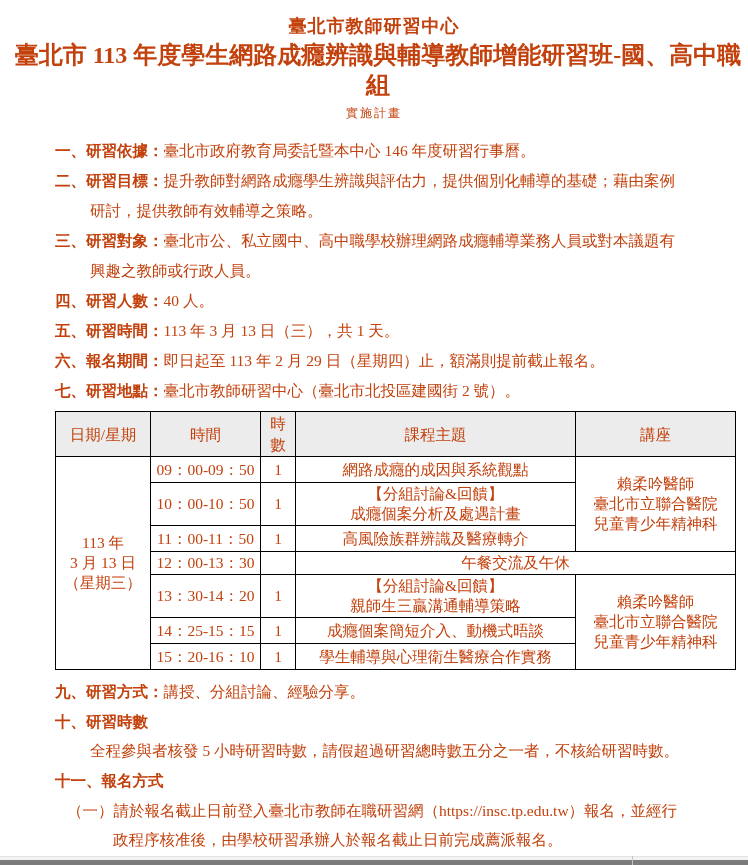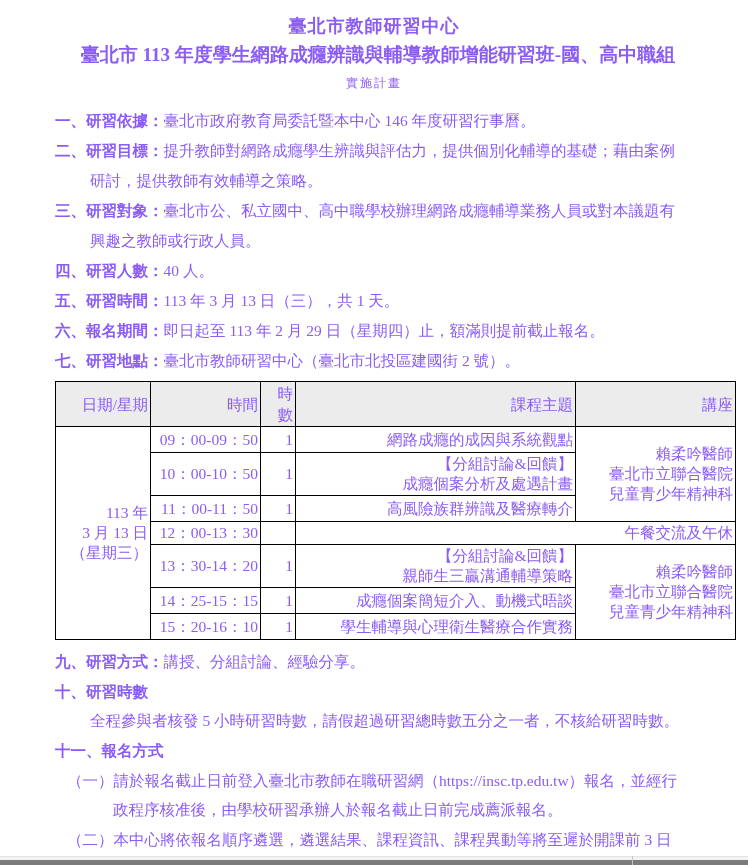--- a/index.html
+++ b/index.html
@@ -4,43 +4,43 @@
 <style>
   * { margin: 0; padding: 0; box-sizing: border-box; }
   html, body { background: #ffffff; }
   .page {
     position: relative;
     width: 748px;
     height: 865px;
     background: #ffffff;
     overflow: hidden;
     font-family: "Liberation Serif", "DejaVu Serif", serif;
-    color: #8b5cf6;
+    color: #c2410c;
   }
   
   .title-block { text-align: center; padding-top: 13px; }
   .title-line1 { font-size: 18px; font-weight: bold; line-height: 27px; letter-spacing: 1px; }
-  .title-line2 { font-size: 19px; font-weight: bold; line-height: 30px; padding-left: 8px; }
+  .title-line2 { font-size: 24px; font-weight: bold; line-height: 30px; padding-left: 8px; }
   .title-line3 { font-size: 12px; font-weight: normal; line-height: 27px; letter-spacing: 2px; margin-bottom: 9px; }
   
   .doc-body { padding: 0 10px 0 55px; font-size: 15.5px; }
   .item { line-height: 30px; padding-left: 35px; text-indent: -35px; }
   .item .label { font-weight: bold; }
   .item .text { white-space: pre-line; }
   .indent-line { line-height: 30px; margin-left: 35px; white-space: pre-line; }
   .sub-item { line-height: 29.5px; padding-left: 46px; text-indent: -46px; margin-left: 12px; }
   .sub-item .text { white-space: pre-line; }
   .sect-bottom .item { line-height: 29.5px; }
   
   table.schedule {
     border-collapse: collapse;
     width: 680px;
     margin: 5px 0 7px 0;
     table-layout: fixed;
-    text-align: right;
+    text-align: center;
     font-size: 15.5px;
   }
   table.schedule th, table.schedule td {
     border: 1.5px solid #000000;
     padding: 1px 2px;
     vertical-align: middle;
   }
   table.schedule th {
     background: #ececec;
     font-weight: normal;

